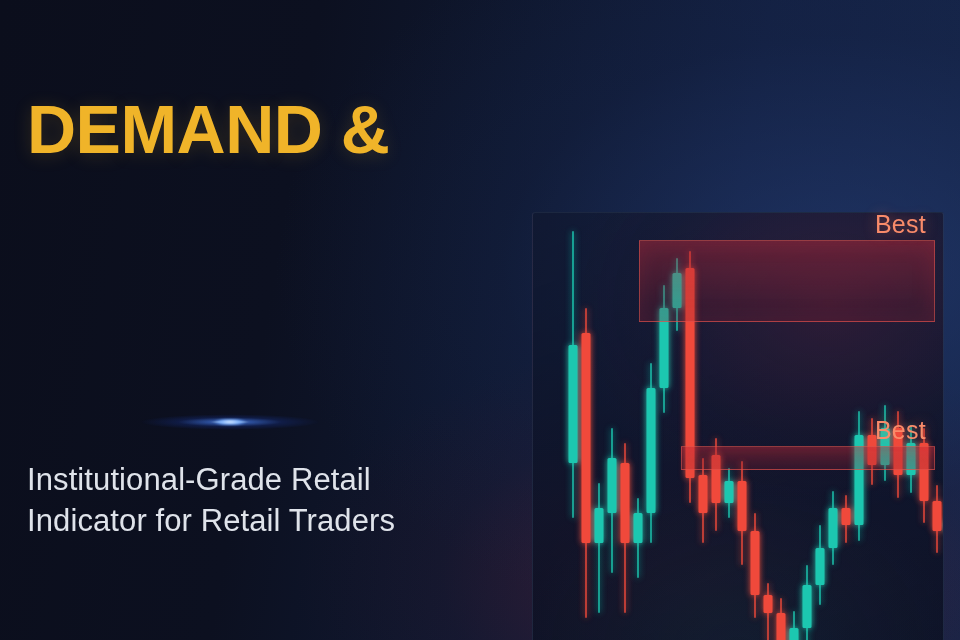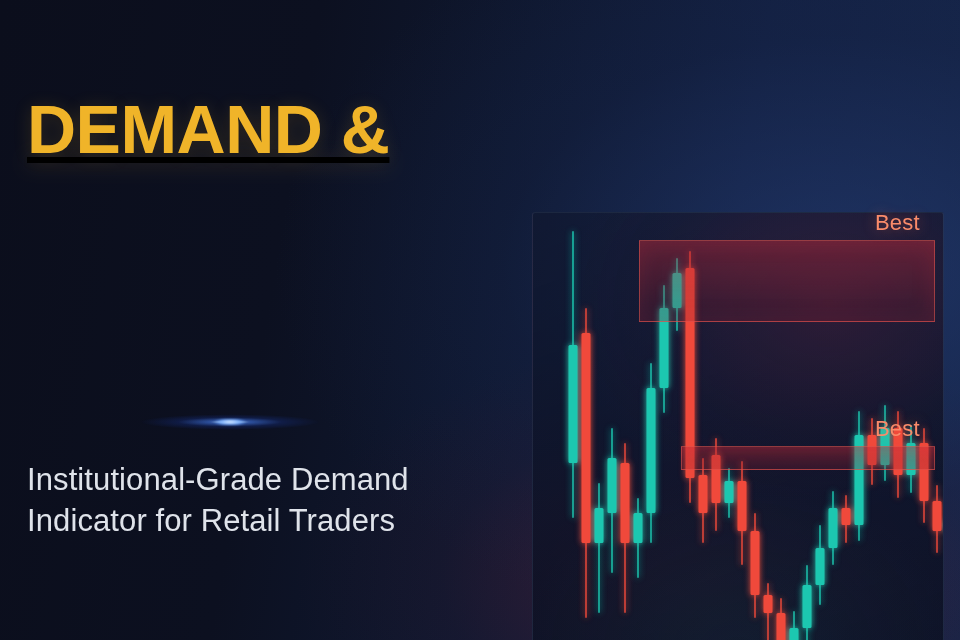--- a/index.html
+++ b/index.html
@@ -21,21 +21,21 @@
     opacity:1;z-index:0;
   }
   #poster > *{position:relative;z-index:2;}
   #glowlayer{position:absolute;inset:0;z-index:1;pointer-events:none;
     background:
       radial-gradient(760px 520px at 88% 42%, rgba(40,66,126,0.50) 0%, rgba(24,40,82,0.22) 45%, rgba(0,0,0,0) 75%),
       radial-gradient(520px 300px at 74% 90%, rgba(128,28,44,0.38) 0%, rgba(70,18,32,0.12) 52%, rgba(0,0,0,0) 80%);
   }
 
   
-  .left{position:absolute;left:27px;top:96px;width:520px;text-decoration:underline;}
+  .left{position:absolute;left:27px;top:96px;width:520px;}
   .headline{
     color:#f0b429;font-size:68px;line-height:0.98;font-weight:bold;
     letter-spacing:-0.5px;margin:0;text-transform:uppercase;
     text-shadow:0 2px 18px rgba(240,180,41,0.18);
   }
   .headline .ln{display:block;}
 
   .flare{
     position:absolute;left:115px;top:345px;width:230px;height:20px;pointer-events:none;
     background:
@@ -71,41 +71,41 @@
   .chartwrap svg{display:block;}
 
   
   .zone{position:absolute;}
   .zone-supply{
     border:1px solid rgba(235,90,80,0.55);
     background:linear-gradient(180deg, rgba(190,40,55,0.42) 0%, rgba(150,32,48,0.30) 60%, rgba(110,24,40,0.20) 100%);
     box-shadow:0 0 22px rgba(210,50,60,0.18) inset;
   }
   .zone-label{
-    position:absolute;font-size:22px;font-weight:normal;letter-spacing:0.2px;
+    position:absolute;font-size:25px;font-weight:normal;letter-spacing:0.2px;
     white-space:nowrap;
   }
   .lbl-supply{color:#f98b6a;text-shadow:0 0 14px rgba(245,110,80,0.45);}
 </style>
 </head>
 <body>
 
 <div id="poster">
   <div id="glowlayer"></div>
 
   <div class="left">
     <h1 class="headline">
       <span class="ln">Demand &amp;</span>
     </h1>
   </div>
 
   <div class="flare"></div>
 
   <div class="subtitle">
-    <span class="ln">Institutional-Grade Demand</span>
+    <span class="ln">Institutional-Grade Retail</span>
     <span class="ln">Indicator for Retail Traders</span>
   </div>
 
   <div class="panel">
     <div class="chartwrap">
       <svg id="candles" width="410" height="562" viewBox="0 0 410 562">
           <defs>
             <filter id="gl" x="-120%" y="-60%" width="340%" height="220%">
               <feGaussianBlur stdDeviation="3.2" result="b"></feGaussianBlur>
               <feMerge>

